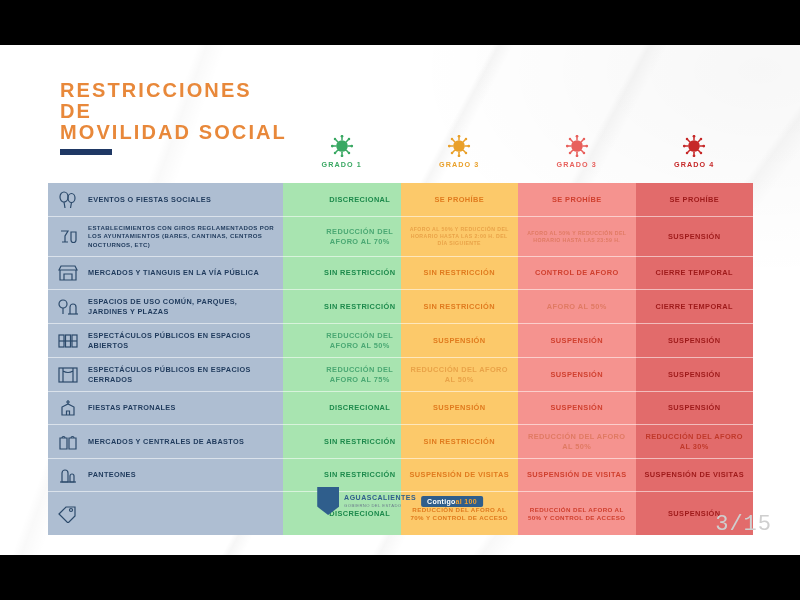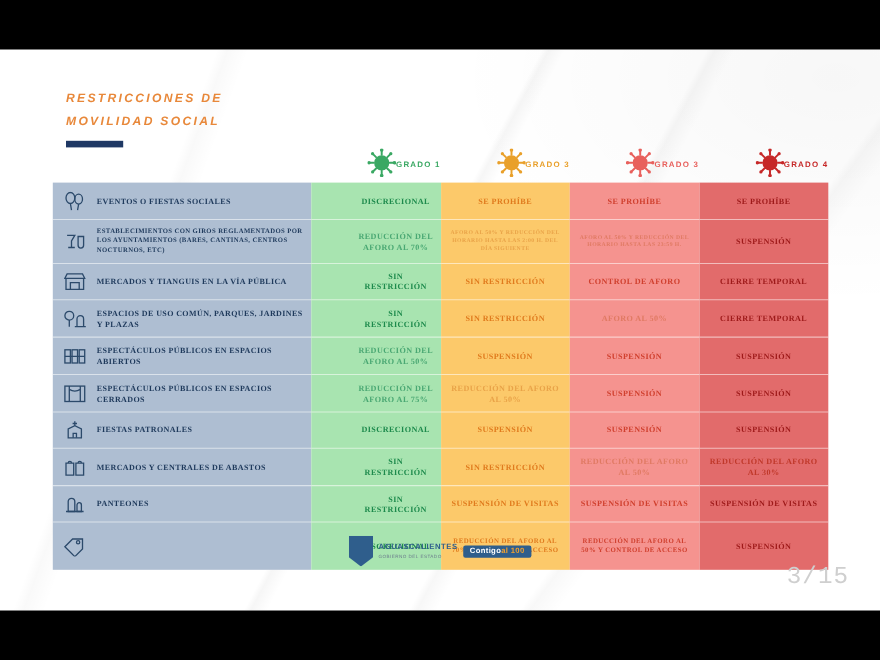--- a/index.html
+++ b/index.html
@@ -27,25 +27,24 @@
       radial-gradient(ellipse 500px 300px at 95% 5%, rgba(0,0,0,0.03), rgba(0,0,0,0) 70%);
     pointer-events: none;
   }
 
   
   #title-block {
     position: absolute; left: 60px; top: 35px; width: 230px;
   }
   #title-block .line {
     color: #e8883a;
-    font-size: 11px;
+    font-size: 20px;
     font-weight: bold;
     letter-spacing: 2.1px;
     line-height: 21px;
-    font-style: italic;
   }
   #title-underline {
     margin-top: 6px;
     width: 52px; height: 6px;
     background: #1f3864;
   }
 
   
   #table {
     position: absolute;
@@ -57,44 +56,43 @@
   #header-row {
     display: flex;
     height: 48px;
   }
   #body-wrap { display: flex; flex: 1; }
 
   .col-label { width: 235px; }
   .col-grade { width: 117.5px; }
 
   .hdr-cell {
-    display: flex; flex-direction: row;
+    display: flex; flex-direction: column;
     align-items: center; justify-content: flex-end;
-    padding-bottom: 2px;
+    padding-bottom: 14px;
   }
   .virus { width: 26px; height: 26px; margin-bottom: 3px; }
   .hdr-text {
     font-size: 7.2px; font-weight: bold; letter-spacing: 1.1px;
   }
 
   
   .bodycol { position: relative; }
   .bodycol.labels  { background: #aebed2; }
   .bodycol.g1 { background: #a8e4b0; }
   .bodycol.g2 { background: #fcc96a; }
   .bodycol.g3 { background: #f5938f; }
   .bodycol.g4 { background: #e26b6b; }
 
   .cell {
     display: flex; align-items: center;
     justify-content: center;
     text-align: center;
     border-bottom: 1px solid rgba(255,255,255,0.55);
     padding: 16px 5px;
-    font-family: Liberation Serif, serif;
   }
   .bodycol .cell:last-child { border-bottom: none; }
 
   
   .labels .cell {
     justify-content: flex-start;
     text-align: left;
     padding-left: 8px;
     gap: 8px;
   }

